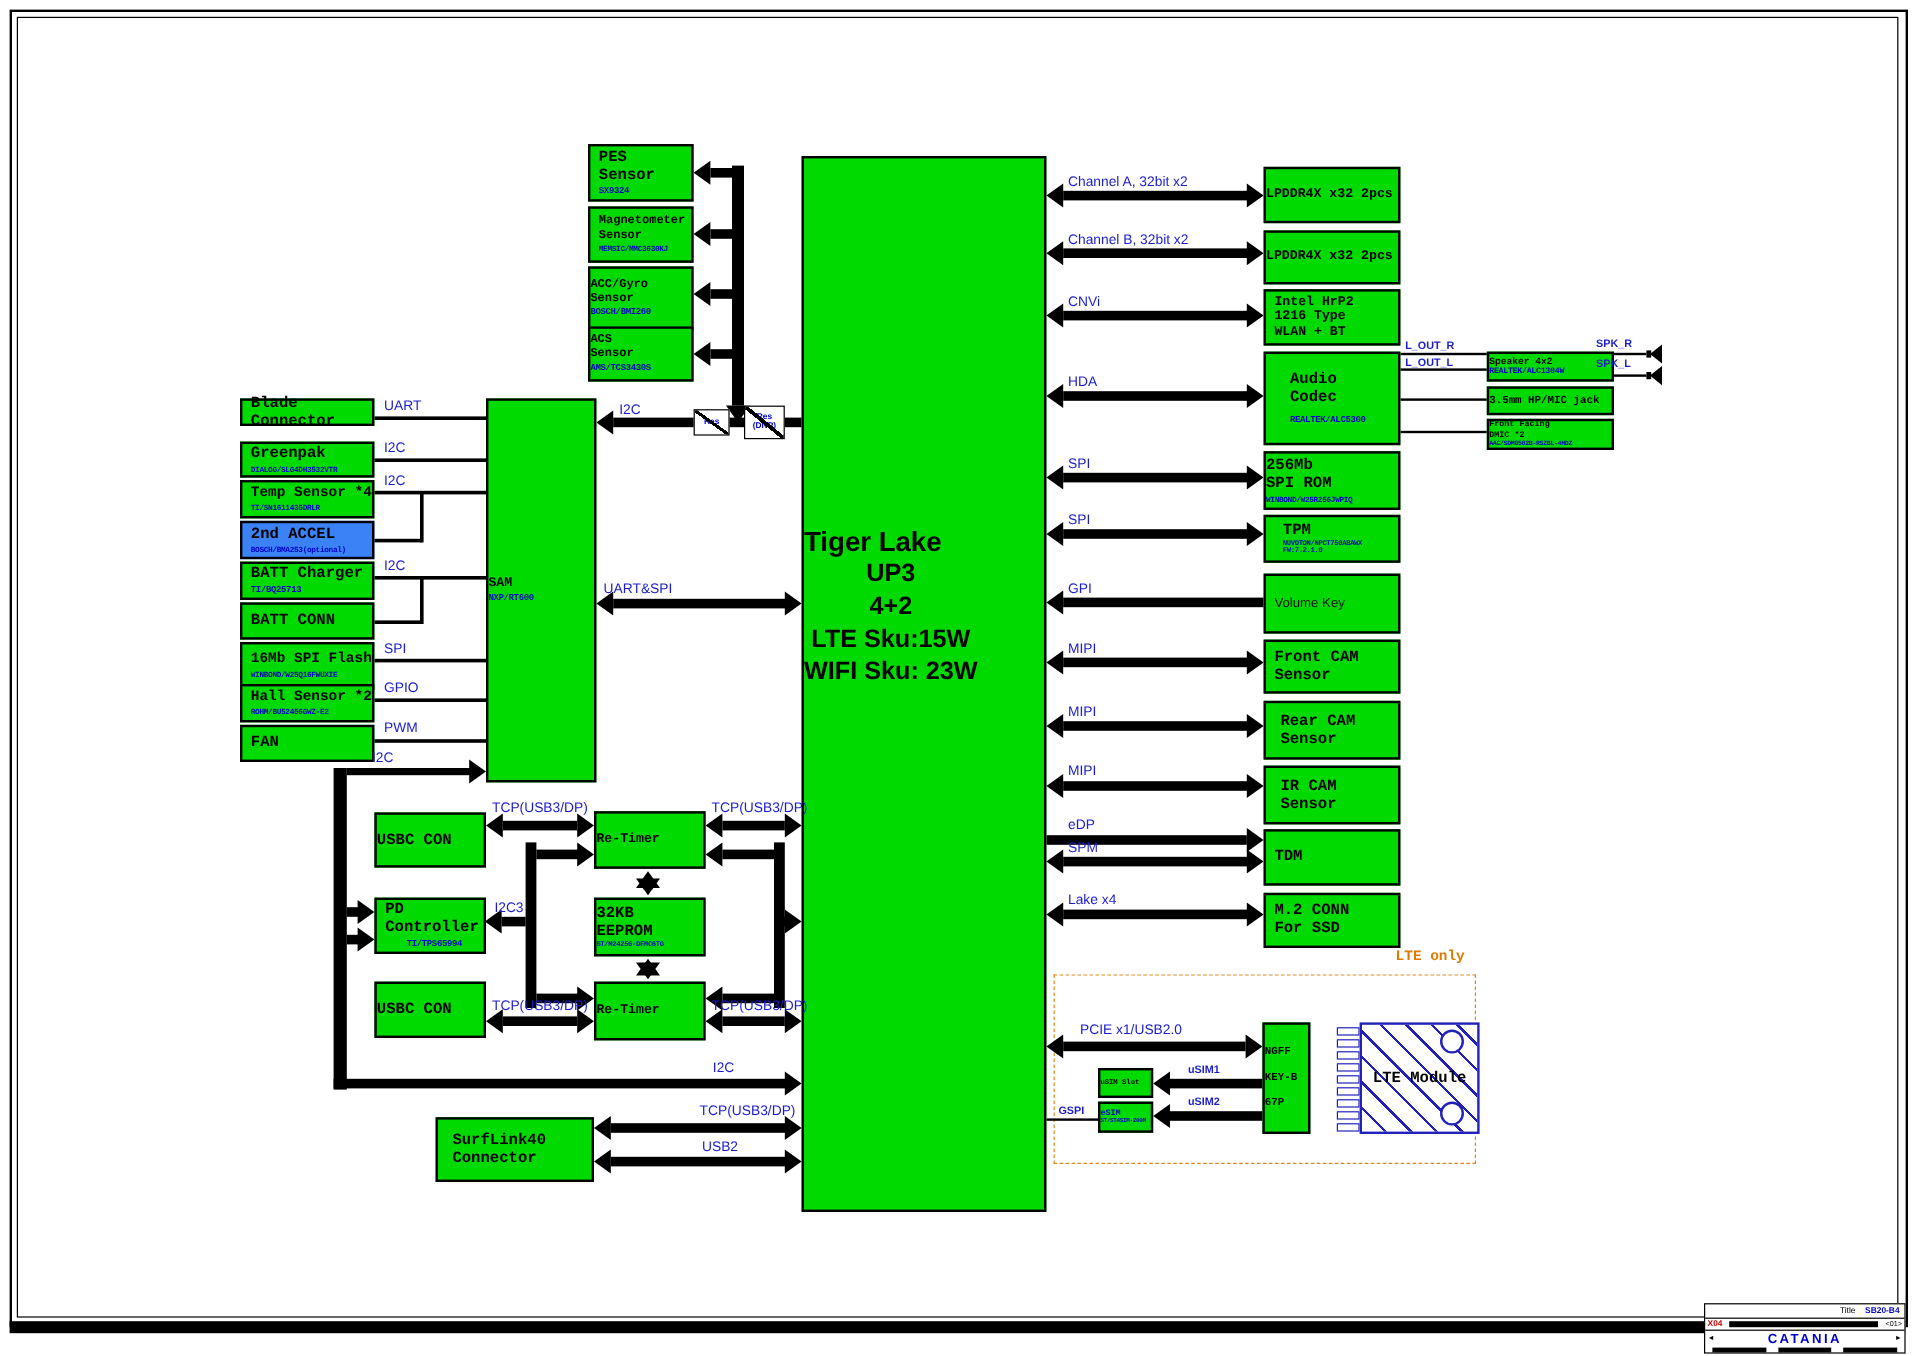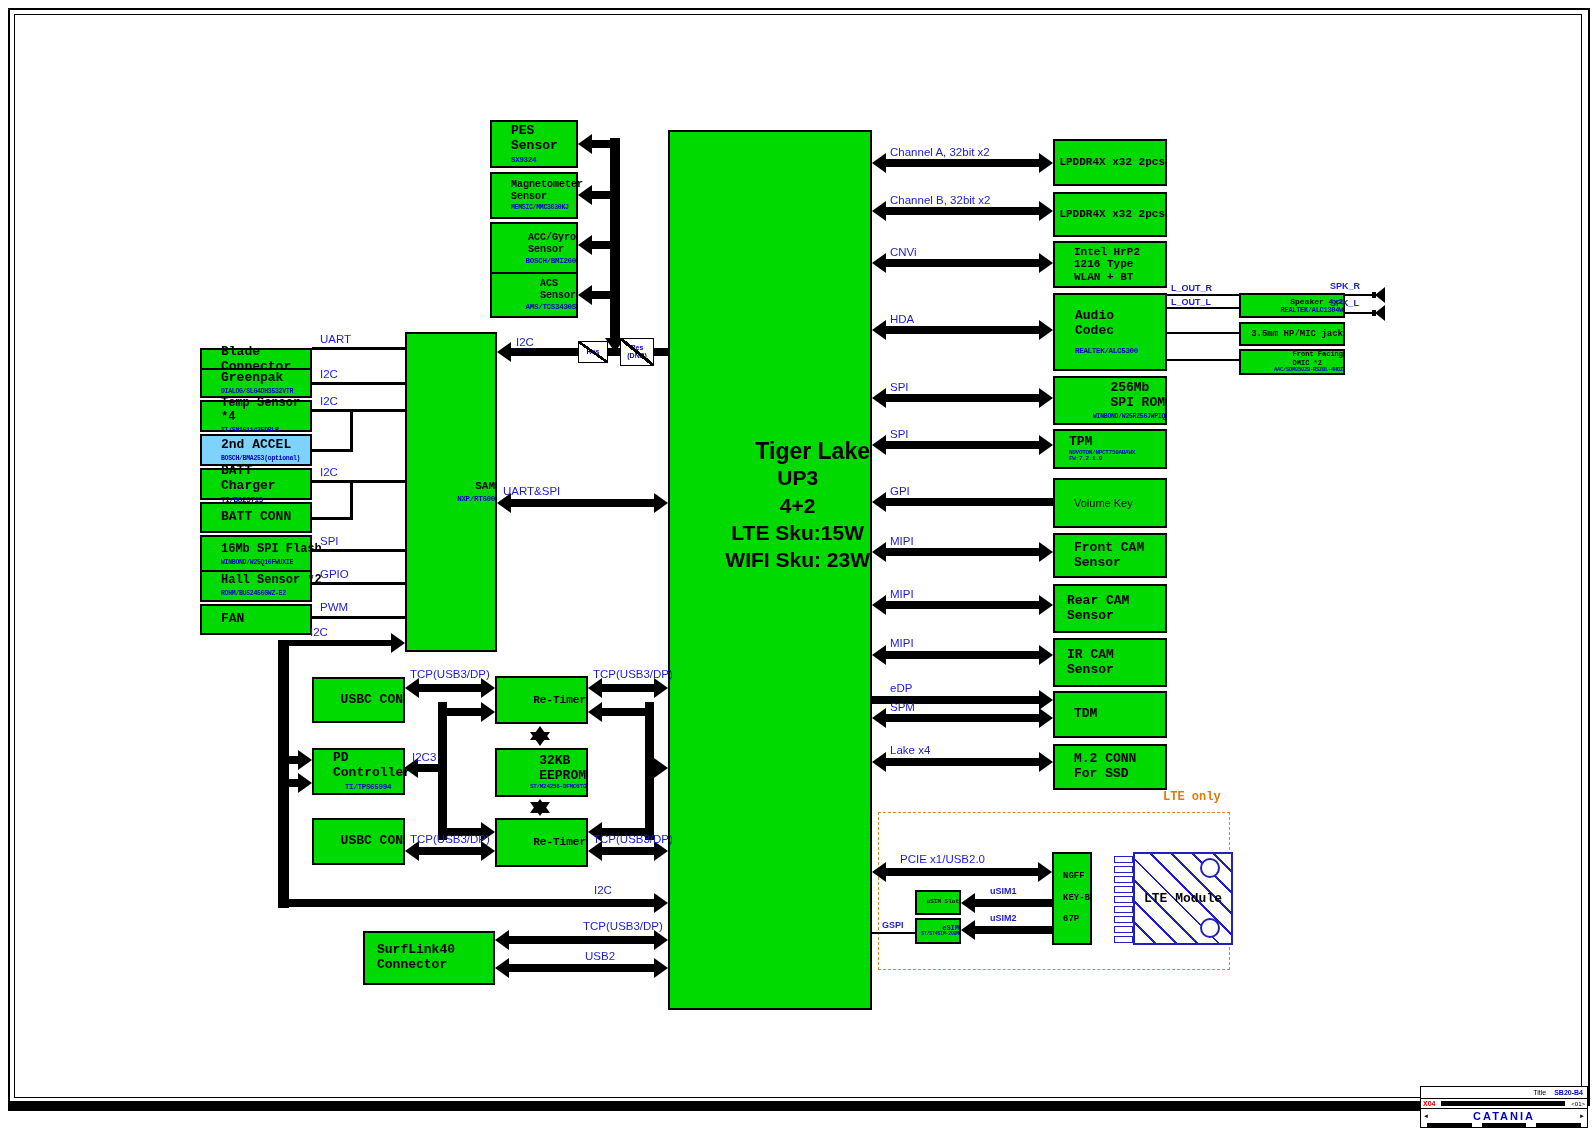--- a/index.html
+++ b/index.html
@@ -5,29 +5,29 @@
   html,body{margin:0;padding:0;background:#fff;}
   #page{position:relative;width:1596px;height:1130px;background:#fff;overflow:hidden;
         font-family:"Liberation Sans",sans-serif;}
   .frame{position:absolute;border:2px solid #000;pointer-events:none;}
   .frame2{position:absolute;border:1px solid #000;pointer-events:none;}
   .botband{position:absolute;background:#000;}
   .title{position:absolute;left:560px;top:56px;width:440px;text-align:center;
          font-weight:bold;font-size:42px;letter-spacing:1px;color:#000;
          font-family:"Liberation Sans",sans-serif;}
   .b{position:absolute;background:#00da00;border:2px solid #000;box-sizing:border-box;
-     display:flex;flex-direction:column;justify-content:center;align-items:flex-end;
+     display:flex;flex-direction:column;justify-content:center;align-items:flex-start;
      font-family:"Liberation Mono",monospace;font-weight:bold;color:#000;line-height:1.15;z-index:2;}
-  .tl{align-items:flex-start;padding-left:19px;text-align:left;}
+  .tl{align-items:flex-start;padding-left:7px;text-align:left;}
   .l{white-space:pre-line;}
   .part{font-size:7.5px;color:#0000c8;white-space:pre-line;margin-top:2px;letter-spacing:-0.3px;font-weight:bold;}
   .s9{font-size:9px;} .s10{font-size:10px;} .s11{font-size:11px;} .s12{font-size:12px;}
   .s13{font-size:13px;} .s14{font-size:11px;}
   .nowrap{white-space:nowrap;}
-  .gray{background:#7dd3fc;}
+  .gray{background:#3b82f6;}
   .cpu{justify-content:flex-start;padding-top:306px;font-family:"Liberation Sans",sans-serif;
        text-align:center;}
   .cpu .n1{font-size:23px;font-weight:bold;}
   .cpu .n2{font-size:21px;font-weight:bold;white-space:pre-line;line-height:1.3;}
   .wlbl{position:absolute;color:#1c1ccd;font-size:11.5px;font-family:"Liberation Sans",sans-serif;
         white-space:nowrap;z-index:3;}
   .ws{font-size:9px;font-weight:bold;}
   .res{position:absolute;background:#fff;border:1px solid #000;box-sizing:border-box;z-index:4;
        display:flex;align-items:center;justify-content:center;color:#0000c8;
        font:bold 7px "Liberation Sans",sans-serif;text-align:center;white-space:pre-line;line-height:1.1;}
@@ -85,21 +85,21 @@
     <span class="l s10">ACC/Gyro
 Sensor</span>
     <span class="part">BOSCH/BMI260</span>
   </div>
   <div class="b" style="left:490px;top:272px;width:88px;height:46px">
     <span class="l s10">ACS
 Sensor</span>
     <span class="part">AMS/TCS3430S</span>
   </div>
 
-  <div class="b tl" style="left:200px;top:348px;width:112px;height:23px">
+  <div class="b tl" style="left:200px;top:332px;width:112px;height:23px">
     <span class="l s13">Blade
 Connector</span>
   </div>
   <div class="b tl" style="left:200px;top:368px;width:112px;height:30px">
     <span class="l s13">Greenpak</span>
     <span class="part" style="font-size:6.5px">DIALOG/SLG4DH3532VTR</span>
   </div>
   <div class="b tl" style="left:200px;top:400px;width:112px;height:32px">
     <span class="l s12">Temp Sensor *4</span>
     <span class="part" style="font-size:6.5px">TI/SN1611435DRLR</span>

